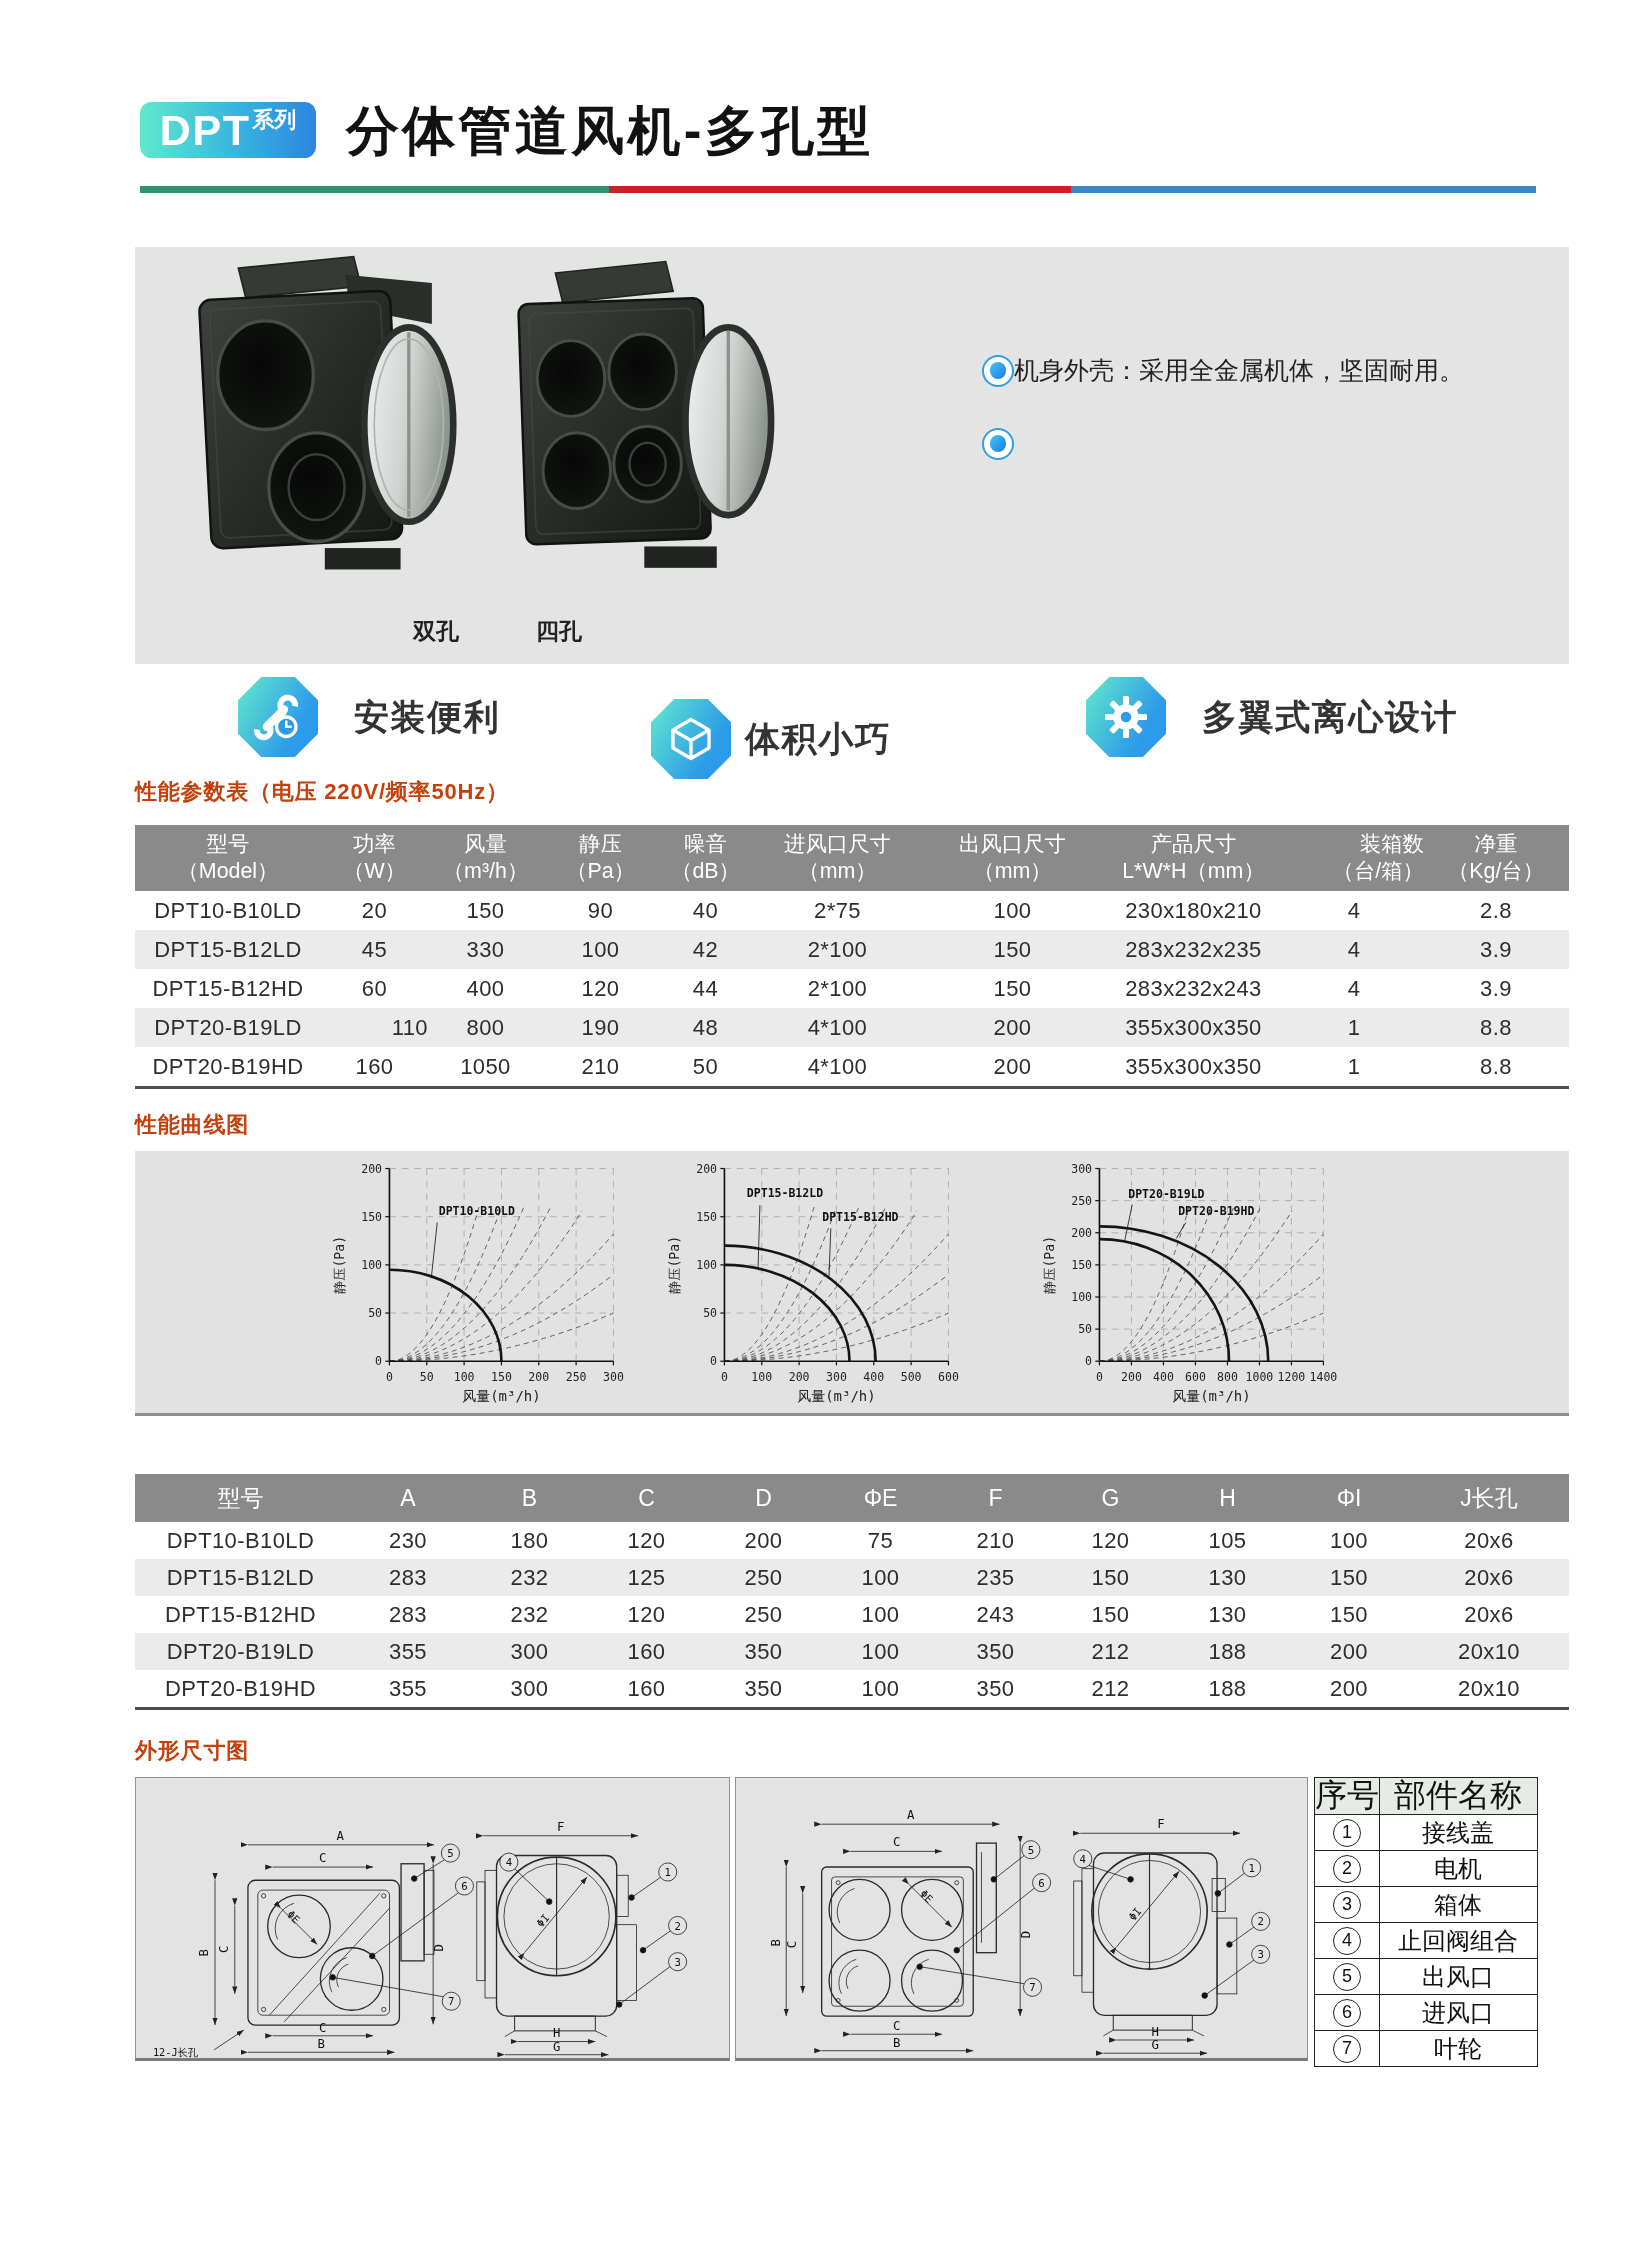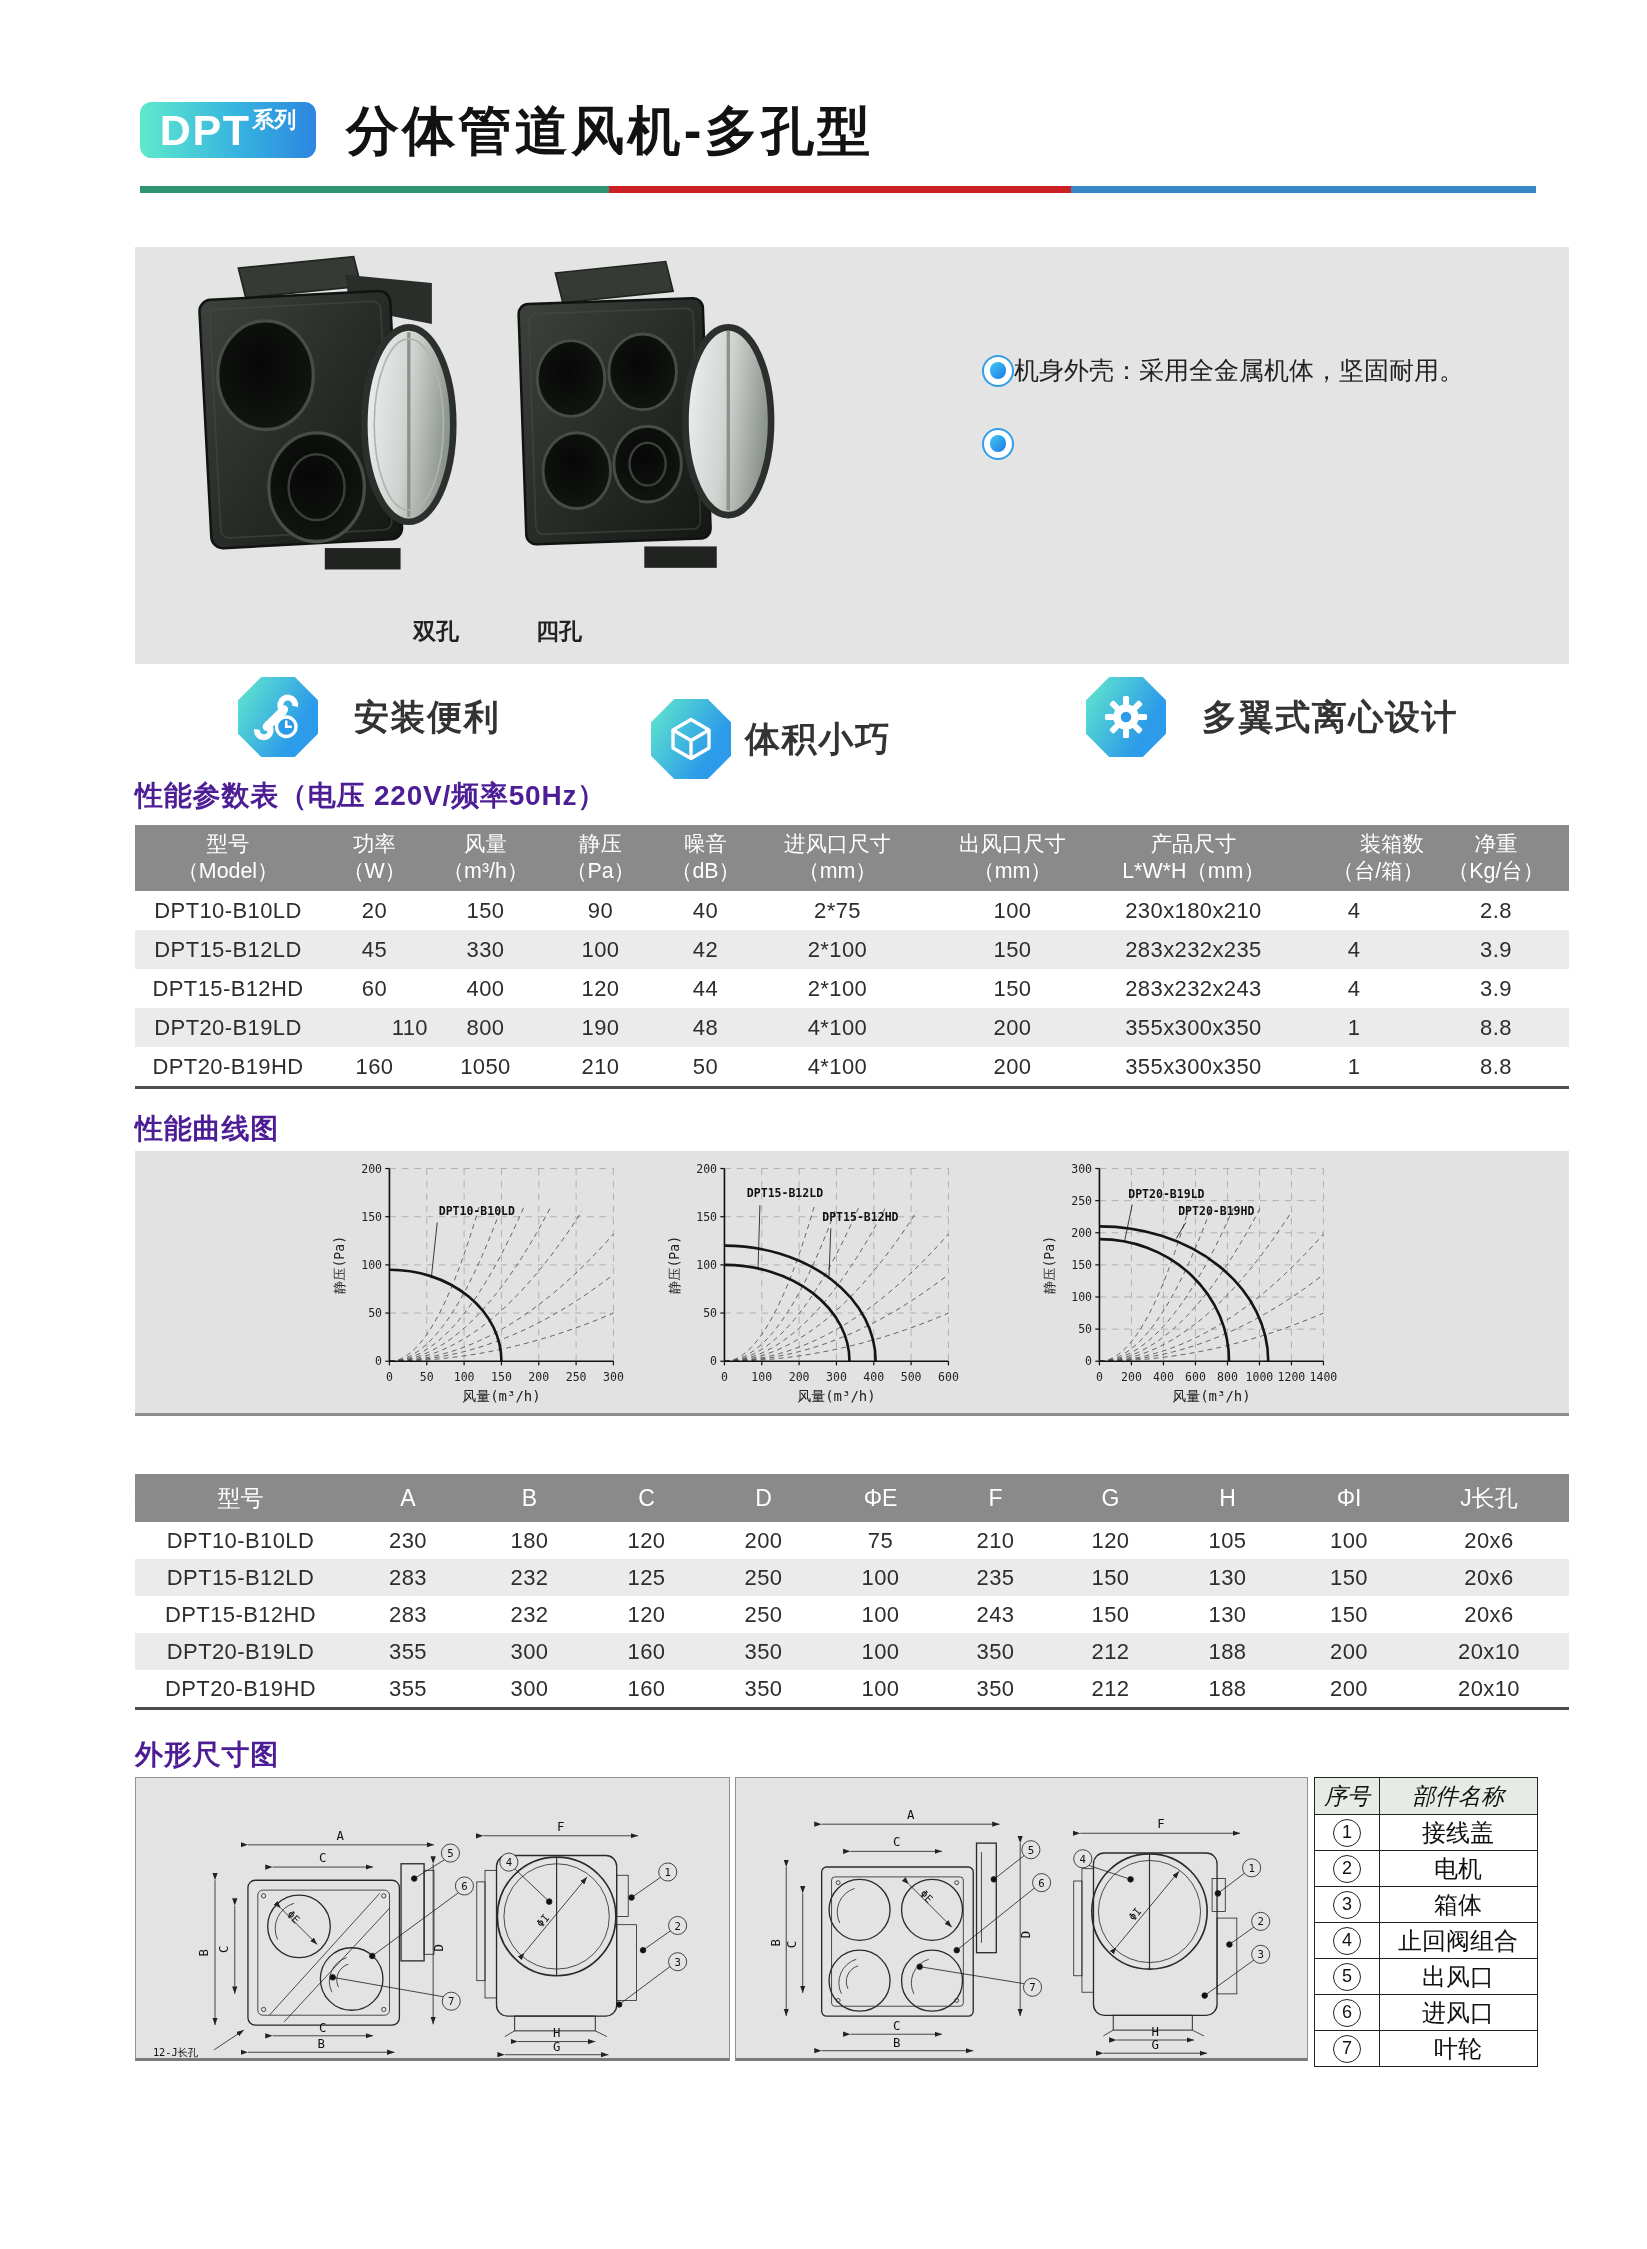--- a/index.html
+++ b/index.html
@@ -28,21 +28,21 @@
   .bullet-text{font-size:25px;line-height:37px;color:#222;width:461px;}
 
   
   .feature{display:flex;align-items:center;gap:36px;}
   .badge-oct{width:80px;height:80px;background:linear-gradient(120deg,#63E9CB 0%,#2C9BE9 72%);
     clip-path:polygon(29% 0,71% 0,100% 29%,100% 71%,71% 100%,29% 100%,0 71%,0 29%);
     display:flex;align-items:center;justify-content:center;}
   .feature-label{font-size:35px;color:#333;font-weight:600;letter-spacing:1.6px;white-space:nowrap;}
 
   
-  .sec-title{font-size:28px;font-weight:700;color:#4c1d95;letter-spacing:0.8px;white-space:nowrap;}
+  .sec-title{font-size:22px;font-weight:700;color:#c2410c;letter-spacing:0.8px;white-space:nowrap;}
 
   
   .dtable{width:1434px;}
   .t-hd{display:flex;background:#8A8A8A;color:#fff;}
   .perf .t-hd{height:66px;}
   .dim .t-hd{height:48px;}
   .t-hc{display:flex;flex-direction:column;align-items:center;justify-content:center;
     text-align:center;font-size:21.4px;line-height:27px;}
   .dim .t-hc{font-size:23px;}
   .t-row{display:flex;align-items:center;}
@@ -57,21 +57,21 @@
     border-bottom:3.3px solid #8d8d8d;}
   .chart-mount{position:absolute;top:5.8px;}
 
   
   .draw-box{background:#E3E3E3;border:1.6px solid #909090;border-bottom:3.3px solid #7a7a7a;box-sizing:border-box;}
   .draw-box svg{display:block;}
 
   
   .parts{left:1314px;top:1777px;width:224px;box-sizing:border-box;border:1.6px solid #222;background:#fff;}
   .parts-hd{display:flex;background:#E6EBE6;height:36px;}
-  .parts-hd div{display:flex;align-items:center;justify-content:center;font-size:23px;color:#111;font-style:italic;}
+  .parts-hd div{display:flex;align-items:center;justify-content:center;font-size:32px;color:#111;}
   .parts-row{display:flex;height:35px;border-top:1.6px solid #222;}
   .parts-no{width:64px;display:flex;align-items:center;justify-content:center;border-right:1.6px solid #222;}
   .parts-hd .parts-no{border-right:1.6px solid #222;}
   .parts-name{width:156px;display:flex;align-items:center;justify-content:center;font-size:24px;color:#111;}
   .circ-num{display:inline-flex;width:26px;height:26px;border:1.6px solid #222;border-radius:50%;
     align-items:center;justify-content:center;font-size:18px;color:#111;}
 
   svg text{font-family:"DejaVu Sans Mono","Liberation Mono",monospace;}
 </style>
 </head>

